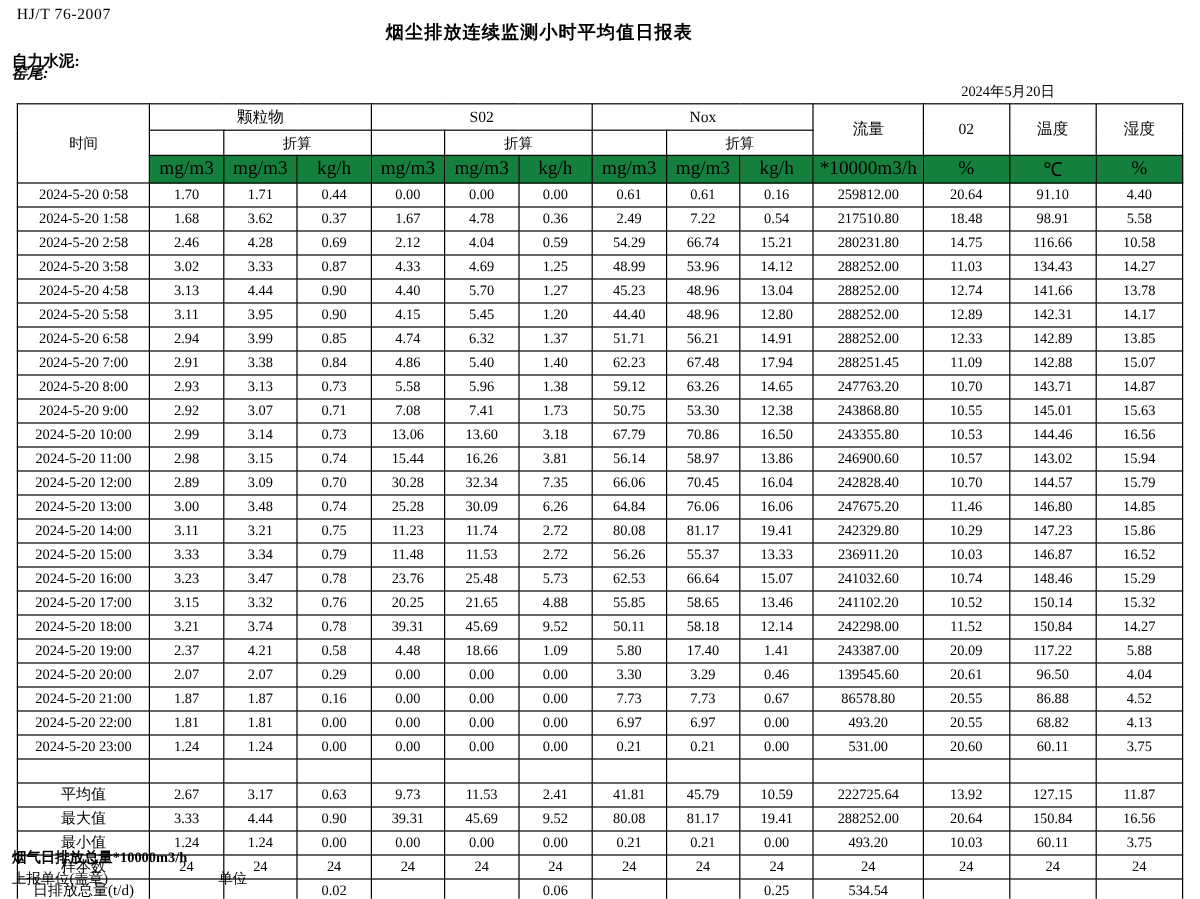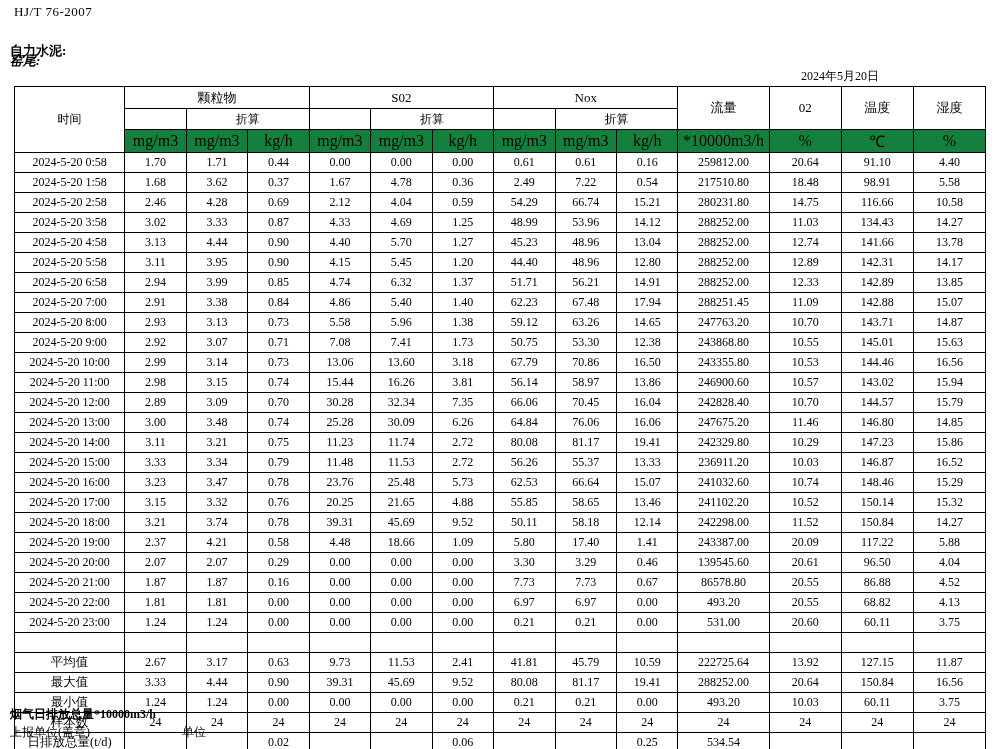--- a/index.html
+++ b/index.html
@@ -136,20 +136,21 @@
     top: 724px;
     font-size: 12px;
   }
 </style>
 </head>
 <body>
 
 <div class="page">
 
   <div class="std-code">HJ/T  76-2007</div>
+  <div class="doc-title">烟尘排放连续监测小时平均值日报表</div>
   <div class="company">自力水泥:</div>
   <div class="kiln">窑尾:</div>
   <div class="report-date">2024年5月20日</div>
 
   <table class="main">
     <colgroup>
       <col style="width:104px">
       <col style="width:58px">
         <col style="width:58px">
         <col style="width:58px">

